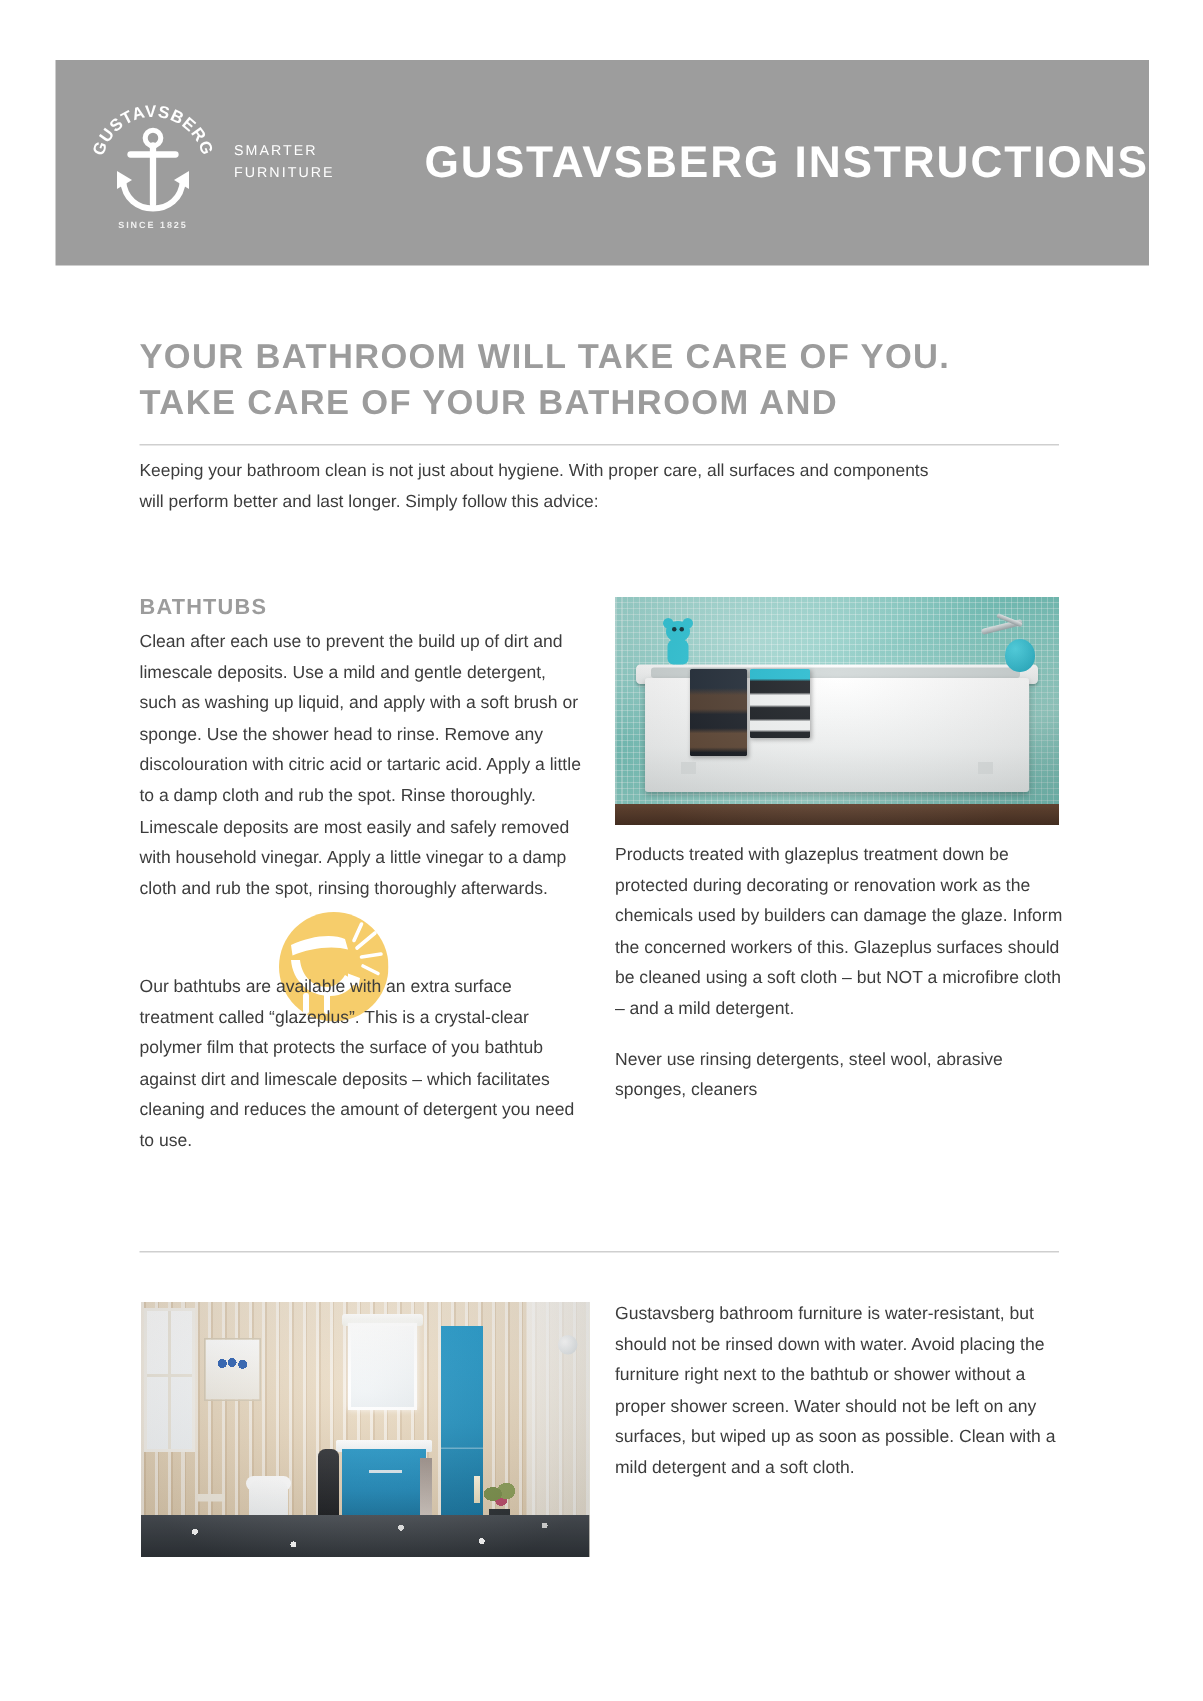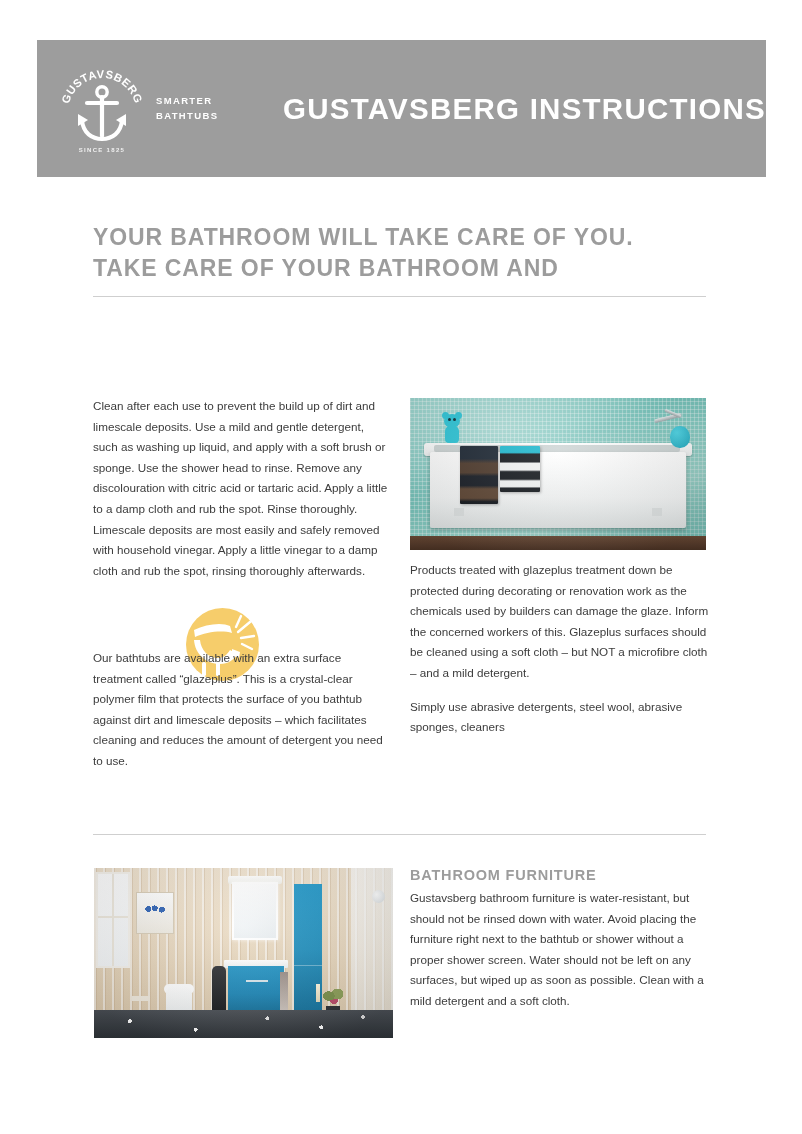--- a/index.html
+++ b/index.html
@@ -48,21 +48,21 @@
     position: relative;
     flex: 0 0 auto;
   }
   .logo-mark svg { display: block; }
   .logo-tagline {
     margin-left: 8px;
     color: #ffffff;
     font-size: 9.5px;
     letter-spacing: 1.35px;
     line-height: 15px;
-    font-weight: 700;
+    font-weight: 400;
     white-space: nowrap;
   }
 
   .header-title {
     position: absolute;
     left: 246px;
     top: 0;
     height: 137px;
     display: flex;
     align-items: center;
@@ -539,36 +539,38 @@
             <line x1="31" y1="43" x2="61" y2="43"></line>
             <path d="M 26,60 C 27,73 36,79 46,79 C 56,79 65,73 66,60" stroke-width="4"></path>
           </g>
           <polygon points="22,54 32,60 22,66" fill="#ffffff"></polygon>
           <polygon points="70,54 60,60 70,66" fill="#ffffff"></polygon>
           <text x="46" y="92" font-family="Liberation Sans, sans-serif" font-size="6" font-weight="700" letter-spacing="1.3" fill="#ffffff" text-anchor="middle" opacity="0.85">SINCE 1825</text>
         </svg>
       </div>
       <div class="logo-tagline">
         <div>SMARTER</div>
-        <div>BATHTUBS</div>
+        <div>FURNITURE</div>
       </div>
     </div>
 
     <div class="header-title">GUSTAVSBERG INSTRUCTIONS</div>
   </div>
 
   <div class="main-heading">
     <span class="hl">YOUR BATHROOM WILL TAKE CARE OF YOU.</span>
     <span class="hl">TAKE CARE OF YOUR BATHROOM AND</span>
   </div>
 
   <div class="rule rule-top"></div>
 
+  <div class="intro">Keeping your bathroom clean is not just about hygiene. With proper care, all surfaces and components will perform better and last longer. Simply follow this advice:</div>
 
   <div class="col-left">
+    <h2 class="section-title">BATHTUBS</h2>
     <p class="body">Clean after each use to prevent the build up of dirt and limescale deposits. Use a mild and gentle detergent, such as washing up liquid, and apply with a soft brush or sponge. Use the shower head to rinse. Remove any discolouration with citric acid or tartaric acid. Apply a little to a damp cloth and rub the spot. Rinse thoroughly. Limescale deposits are most easily and safely removed with household vinegar. Apply a little vinegar to a damp cloth and rub the spot, rinsing thoroughly afterwards.</p>
   </div>
 
   <div class="glaze-icon">
     <svg width="73" height="73" viewBox="0 0 73 73" aria-hidden="true">
       <circle cx="36.5" cy="36.5" r="36.5" fill="#f6cd6b"></circle>
       <g fill="#ffffff">
         <path d="M 8,22 C 20,16 36,14 44,18 L 46,25 C 36,22 20,24 9,29 Z"></path>
         <path d="M 8,32 C 9,46 20,56 34,56 C 42,56 48,52 51,46 L 44,42 C 41,47 37,50 32,50 C 22,50 15,42 14,32 Z"></path>
         <rect x="16" y="54" width="4" height="14" rx="1.6"></rect>
@@ -615,21 +617,21 @@
       <div class="faucet-arm"></div>
       <div class="faucet-arm2"></div>
     </div>
     <div class="sponge"></div>
 
     <div class="photo-overlay"></div>
   </div>
 
   <div style="position:absolute; left:410px; top:560px; width:300px;">
     <p class="body">Products treated with glazeplus treatment down be protected during decorating or renovation work as the chemicals used by builders can damage the glaze. Inform the concerned workers of this. Glazeplus surfaces should be cleaned using a soft cloth – but NOT a microfibre cloth – and a mild detergent.</p>
-    <p class="body">Simply use abrasive detergents, steel wool, abrasive sponges, cleaners</p>
+    <p class="body">Never use rinsing detergents, steel wool, abrasive sponges, cleaners</p>
   </div>
 
   <div class="rule rule-mid"></div>
 
   <div class="photo photo-furniture">
     <div class="room-wall"></div>
     <div class="win"></div>
     <div class="wall-cab">
       <div class="wall-cab-art"></div>
     </div>
@@ -656,17 +658,16 @@
       <div class="bottle b2"></div>
       <div class="bottle b3"></div>
       <div class="bottle b4"></div>
     </div>
     <div class="dark-stand"></div>
     <div class="room-floor"></div>
     <div class="photo-overlay"></div>
   </div>
 
   <div style="position:absolute; left:410px; top:866px; width:300px;">
-    <h2 class="section-title">BATHROOM FURNITURE</h2>
     <p class="body">Gustavsberg bathroom furniture is water-resistant, but should not be rinsed down with water. Avoid placing the furniture right next to the bathtub or shower without a proper shower screen. Water should not be left on any surfaces, but wiped up as soon as possible. Clean with a mild detergent and a soft cloth.</p>
   </div>
 
 </div>
 
 </body></html>

